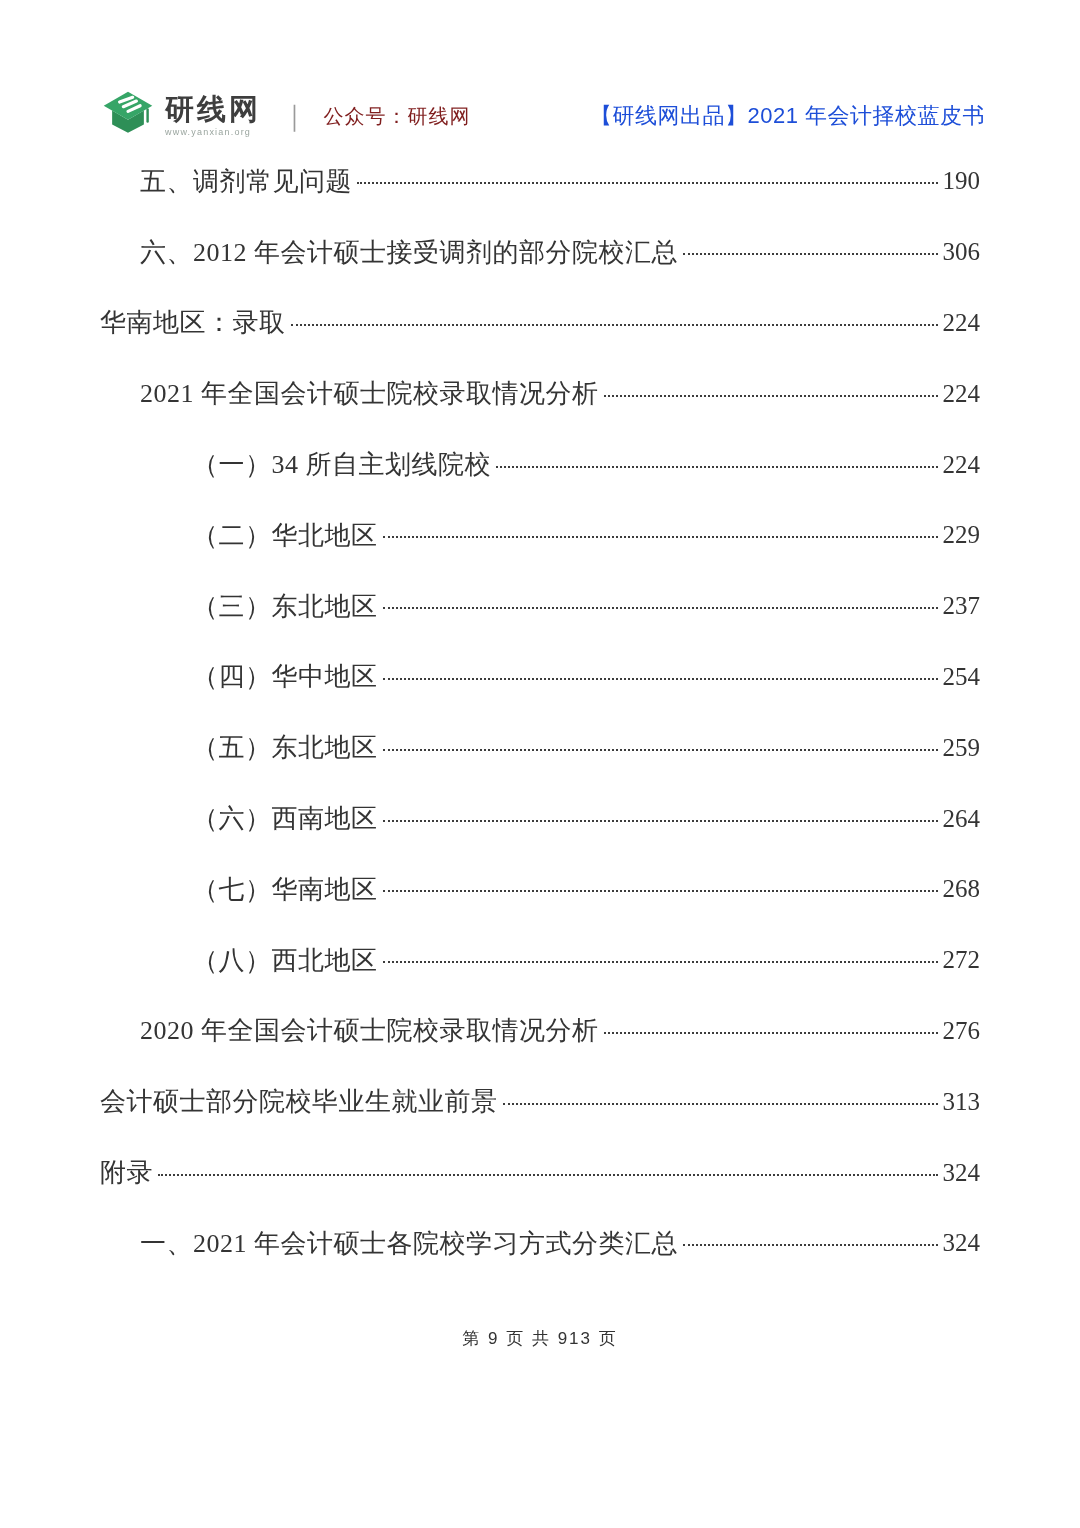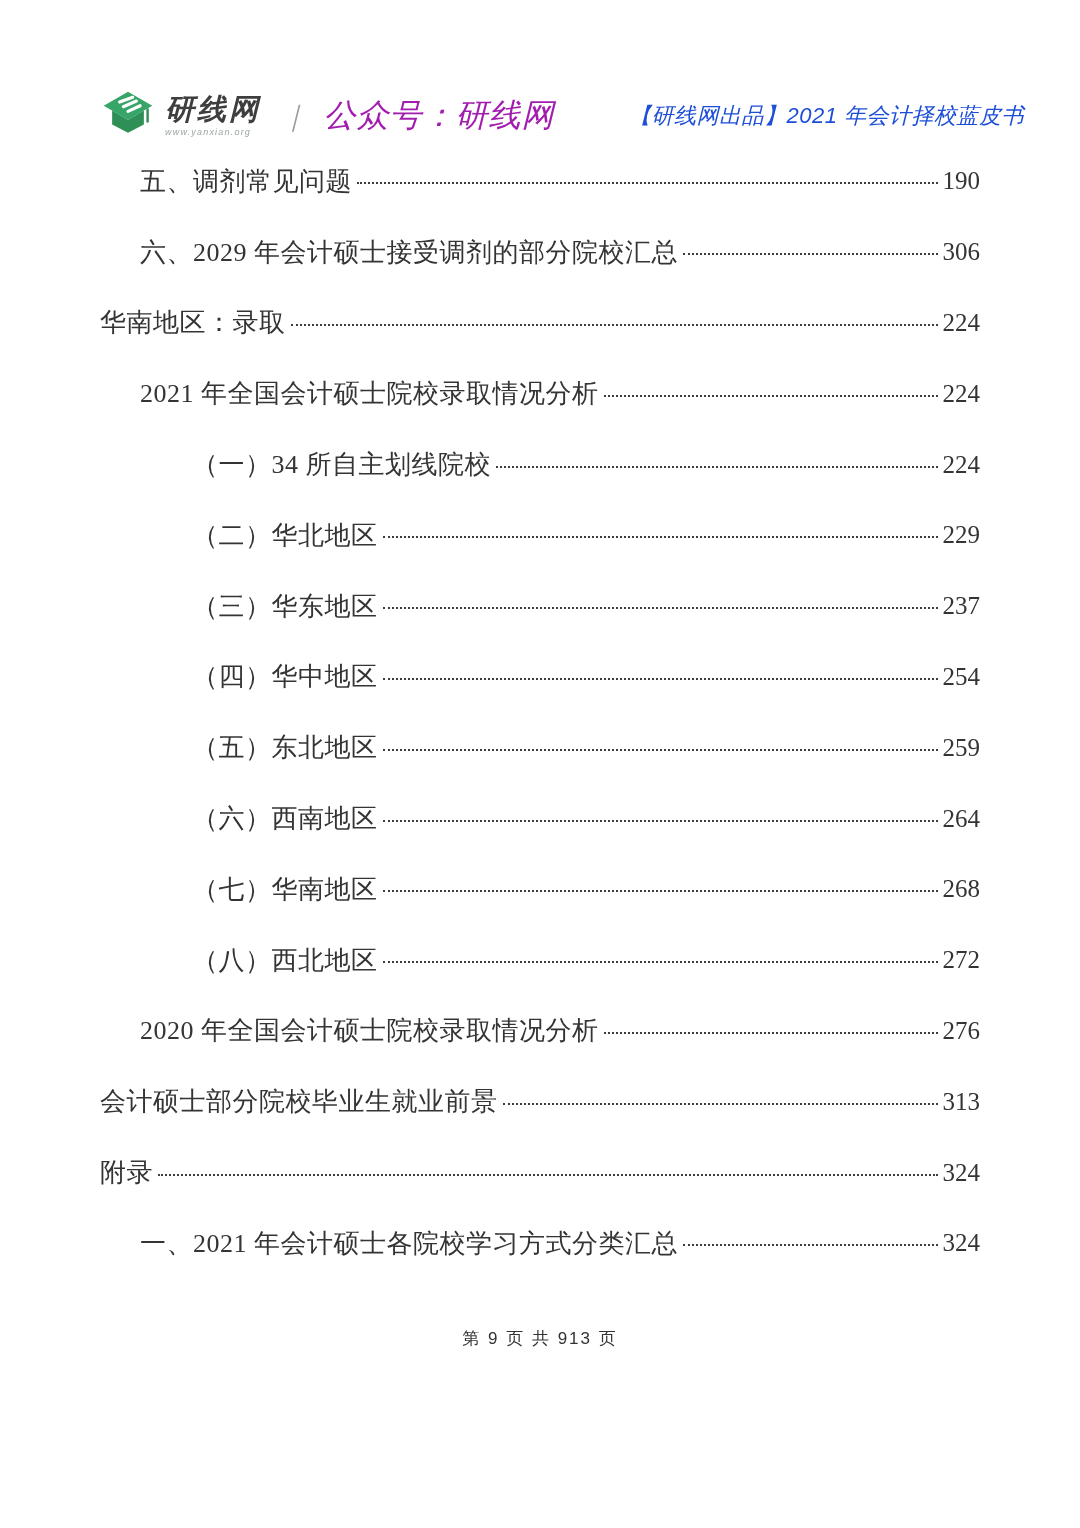--- a/index.html
+++ b/index.html
@@ -8,30 +8,30 @@
     background:#ffffff;
     font-family:"Liberation Serif","DejaVu Serif",serif;
     color:#383838;
     overflow:hidden;
   }
   .page{width:1080px;height:1528px;position:relative;background:#fff;}
 
   
   .header{
     display:flex;justify-content:space-between;align-items:center;
-    margin:86px 56px 0 100px;height:60px;font-style:italic;
+    margin:86px 95px 0 100px;height:60px;
   }
   .header-left{display:flex;align-items:center;font-family:"Liberation Sans","DejaVu Sans",sans-serif;}
   .logo-wrap{display:flex;align-items:center;}
   .logo-svg{width:56px;height:56px;display:block;}
   .brand-block{margin-left:9px;display:flex;flex-direction:column;justify-content:center;}
   .brand-name{font-size:29px;font-weight:600;color:#3e3e3e;letter-spacing:3px;line-height:1;}
   .brand-url{font-size:9px;color:#9aa59f;letter-spacing:1.2px;margin-top:4px;line-height:1;}
   .sep{color:#9a9a9a;font-size:27px;margin:0 16px 0 20px;font-weight:300;line-height:1;}
-  .account{font-size:32px;color:#a21caf;letter-spacing:1px;}
+  .account{font-size:20px;color:#7f1d1d;letter-spacing:1px;}
   .edition{
     font-family:"Liberation Sans","DejaVu Sans",sans-serif;
     font-size:22px;color:#1d4ed8;letter-spacing:0.5px;white-space:nowrap;
   }
 
   
   .toc{margin:0 100px;}
   .toc-row{height:70.8px;display:flex;align-items:center;cursor:pointer;}
   .toc-line{flex:1;display:flex;align-items:center;min-width:0;}
   .toc-label{font-size:26px;white-space:pre;letter-spacing:0.5px;color:#343434;}
@@ -81,21 +81,21 @@
 
   <div class="toc-row lvl1">
         <span class="toc-line">
           <span class="toc-label">五、调剂常见问题</span>
           <span class="leader"></span>
           <span class="toc-page">190</span>
         </span>
       </div>
       <div class="toc-row lvl1">
         <span class="toc-line">
-          <span class="toc-label">六、2029 年会计硕士接受调剂的部分院校汇总</span>
+          <span class="toc-label">六、2012 年会计硕士接受调剂的部分院校汇总</span>
           <span class="leader"></span>
           <span class="toc-page">306</span>
         </span>
       </div>
       <div class="toc-row lvl0">
         <span class="toc-line">
           <span class="toc-label">华南地区：录取</span>
           <span class="leader"></span>
           <span class="toc-page">224</span>
         </span>
@@ -116,21 +116,21 @@
       </div>
       <div class="toc-row lvl2">
         <span class="toc-line">
           <span class="toc-label">（二）华北地区</span>
           <span class="leader"></span>
           <span class="toc-page">229</span>
         </span>
       </div>
       <div class="toc-row lvl2">
         <span class="toc-line">
-          <span class="toc-label">（三）华东地区</span>
+          <span class="toc-label">（三）东北地区</span>
           <span class="leader"></span>
           <span class="toc-page">237</span>
         </span>
       </div>
       <div class="toc-row lvl2">
         <span class="toc-line">
           <span class="toc-label">（四）华中地区</span>
           <span class="leader"></span>
           <span class="toc-page">254</span>
         </span>

